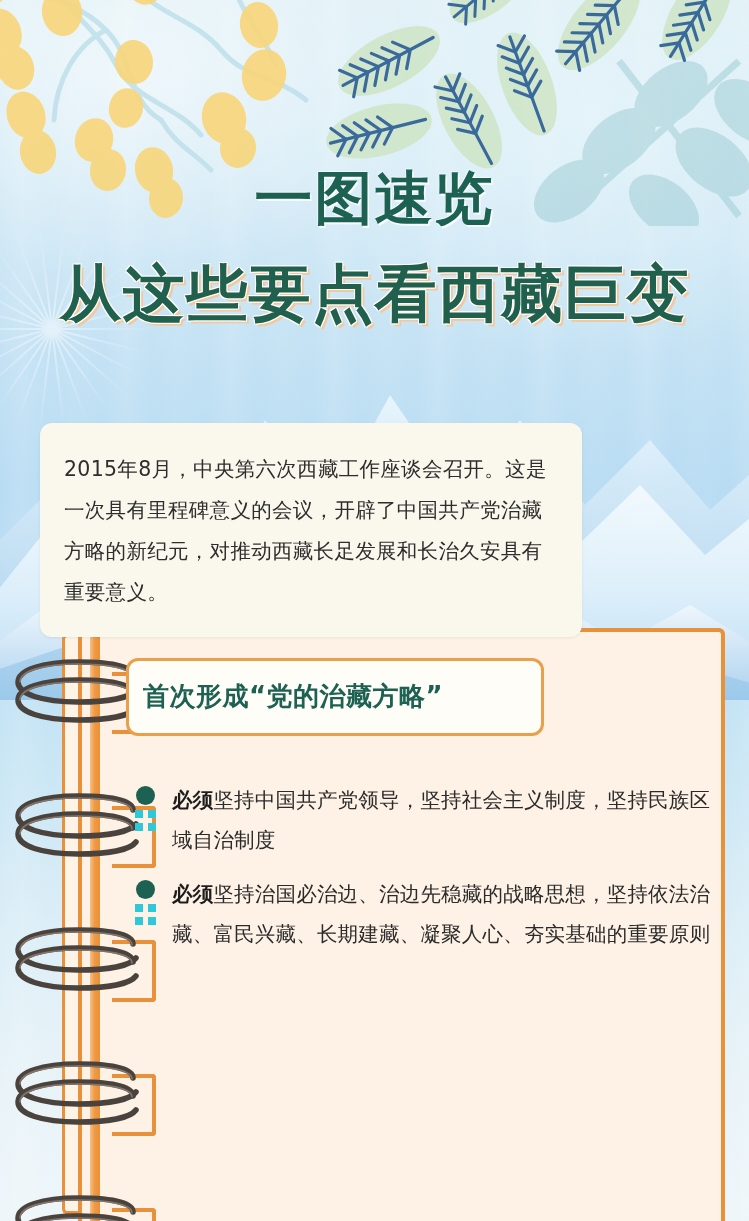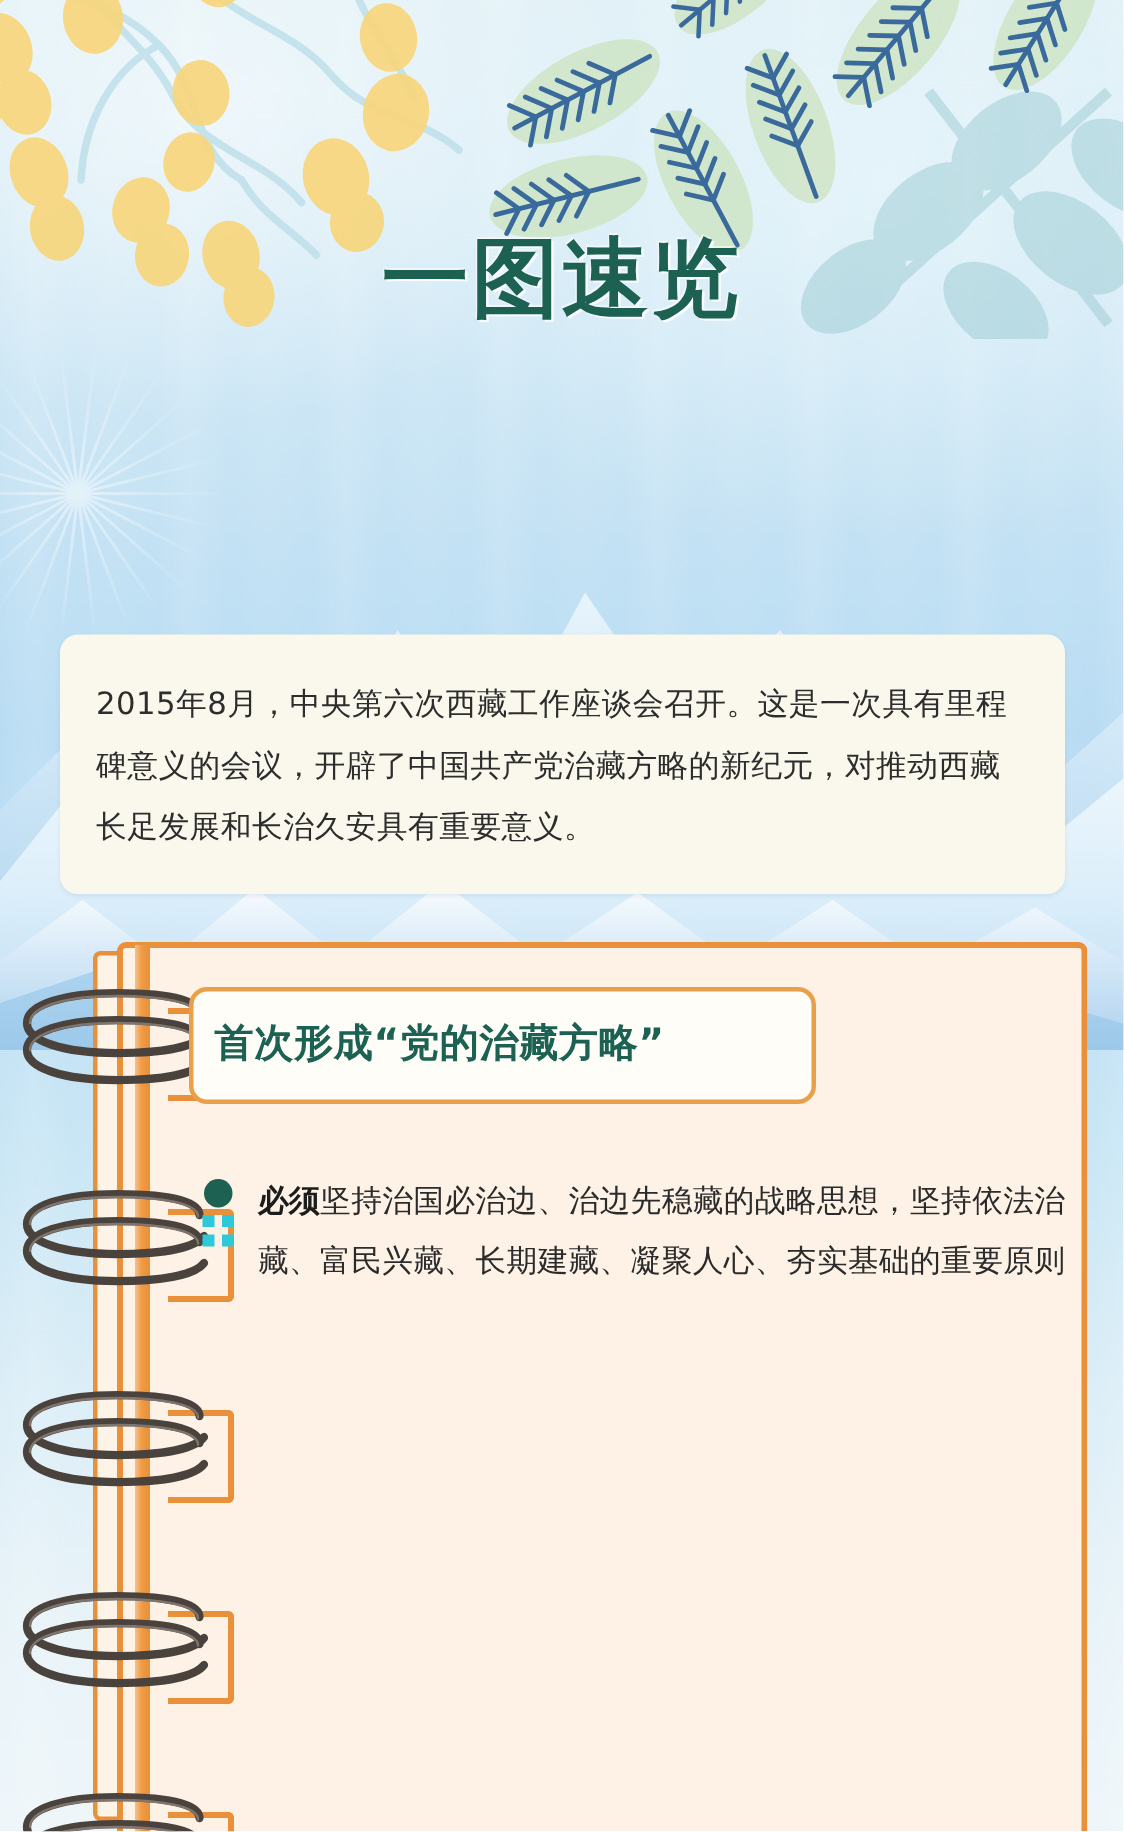--- a/index.html
+++ b/index.html
@@ -69,21 +69,21 @@
   .berry-branch { position: absolute; left: -24px; top: -30px; width: 360px; height: 250px; }
   .berry-branch svg { width: 100%; height: 100%; display: block; }
 
   
   .fronds { position: absolute; right: -20px; top: -34px; width: 450px; height: 260px; }
   .fronds svg { width: 100%; height: 100%; display: block; }
 
   
   .title-main {
     position: absolute;
-    left: 0; right: 0; top: 147px;
+    left: 0; right: 0; top: 160px;
     text-align: center;
     font-size: 58px;
     font-weight: bold;
     letter-spacing: 2px;
     color: #1d6152;
     font-family: "DejaVu Sans", "Liberation Sans", sans-serif;
     text-shadow:
       1.6px 1.6px 0 rgba(255,255,255,.85),
       -0.8px -0.8px 0 rgba(255,255,255,.55);
     z-index: 6;
@@ -106,21 +106,21 @@
       1px -1px 0 #ffffff,
       -1px -1px 0 #ffffff,
       3px 3px 0 rgba(246,196,150,.9);
     z-index: 6;
   }
 
   
   .intro-card {
     position: absolute;
     left: 40px; top: 423px;
-    width: 670px;
+    width: 542px;
     padding: 26px 24px 24px 24px;
     background: #faf8ec;
     border-radius: 12px;
     z-index: 6;
     box-shadow: 0 1px 3px rgba(60,90,110,.10);
   }
   .intro-card p {
     font-size: 20.5px;
     line-height: 41px;
     color: #2d2d2d;
@@ -385,20 +385,21 @@
             <path d="M124,20 L220,20"></path>
             <path d="M140,20 L128,7 M152,20 L140,7 M164,20 L152,7 M176,20 L164,7"></path>
             <path d="M140,20 L128,33 M152,20 L140,33 M164,20 L152,33 M176,20 L164,33"></path>
           </g>
         </g>
       </g>
     </svg>
   </div>
 
   <div class="title-main">一图速览</div>
+  <div class="title-sub">从这些要点看西藏巨变</div>
 
   <div class="intro-card">
     <p>2015年8月，中央第六次西藏工作座谈会召开。这是一次具有里程碑意义的会议，开辟了中国共产党治藏方略的新纪元，对推动西藏长足发展和长治久安具有重要意义。</p>
   </div>
 
   <div class="note-wrap">
 
     <div class="note-page-back"></div>
     <div class="note-page"></div>
     <div class="spine-line"></div>
@@ -479,18 +480,30 @@
         <div class="bullet-row">
           <div class="marker">
             <div class="dot"></div>
             <div class="sq-grid">
               <span></span>
               <span></span>
               <span></span>
               <span></span>
             </div>
           </div>
+          <div class="btext"><b>必须</b><span>坚持中国共产党领导，坚持社会主义制度，坚持民族区域自治制度</span></div>
+        </div>
+        <div class="bullet-row">
+          <div class="marker">
+            <div class="dot"></div>
+            <div class="sq-grid">
+              <span></span>
+              <span></span>
+              <span></span>
+              <span></span>
+            </div>
+          </div>
           <div class="btext"><b>必须</b><span>坚持治国必治边、治边先稳藏的战略思想，坚持依法治藏、富民兴藏、长期建藏、凝聚人心、夯实基础的重要原则</span></div>
         </div>
       </div>
 
   </div>
 </div>
 
 </body></html>

